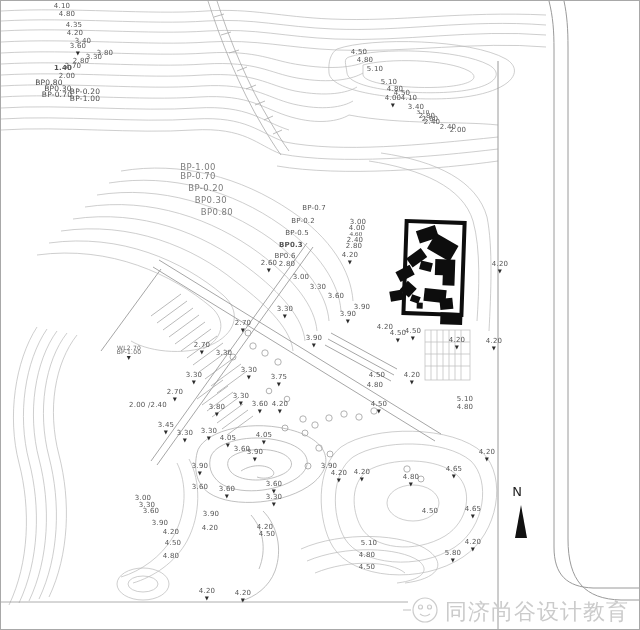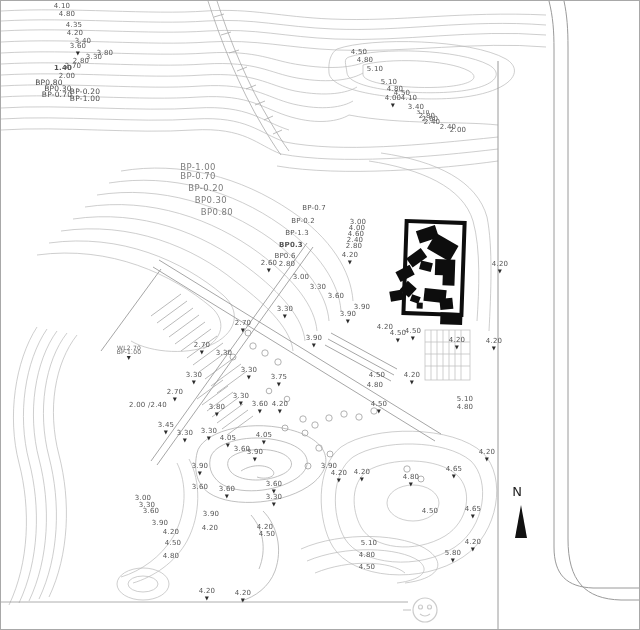--- a/index.html
+++ b/index.html
@@ -304,42 +304,42 @@
       <div class="lbl bp" style="left: 200px; top: 212px;">
         <span>BP0.80</span>
       </div>
       <div class="lbl" style="left: 297px; top: 208px;">
         <span>BP-0.7</span>
       </div>
       <div class="lbl" style="left: 286px; top: 221px;">
         <span>BP-0.2</span>
       </div>
       <div class="lbl" style="left: 280px; top: 233px;">
-        <span>BP-1.3</span>
+        <span>BP-0.5</span>
       </div>
       <div class="lbl" style="left: 274px; top: 245px; font-weight: bold;">
         <span>BP0.3</span>
       </div>
       <div class="lbl" style="left: 268px; top: 256px;">
         <span>BP0.6</span>
       </div>
       <div class="lbl" style="left: 270px; top: 264px;">
         <span>2.80</span>
       </div>
       <div class="lbl" style="left: 252px; top: 266px;">
         <span>2.60</span>
         <i class="mk"></i>
       </div>
       <div class="lbl" style="left: 341px; top: 222px;">
         <span>3.00</span>
       </div>
       <div class="lbl" style="left: 340px; top: 228px;">
         <span>4.00</span>
       </div>
-      <div class="lbl" style="left: 339px; top: 234px;">
+      <div class="lbl" style="left: 339px; top: 234px; font-family: Liberation Serif, serif;">
         <span>4.60</span>
       </div>
       <div class="lbl" style="left: 338px; top: 240px;">
         <span>2.40</span>
       </div>
       <div class="lbl" style="left: 337px; top: 246px;">
         <span>2.80</span>
       </div>
       <div class="lbl" style="left: 333px; top: 258px;">
         <span>4.20</span>
@@ -594,14 +594,15 @@
       <div class="lbl" style="left: 456px; top: 545px;">
         <span>4.20</span>
         <i class="mk"></i>
       </div>
       <div class="lbl" style="left: 436px; top: 556px;">
         <span>5.80</span>
         <i class="mk"></i>
       </div>
     </div>
 
+  <div id="watermark">同济尚谷设计教育</div>
 
 </div>
 
 </body></html>

